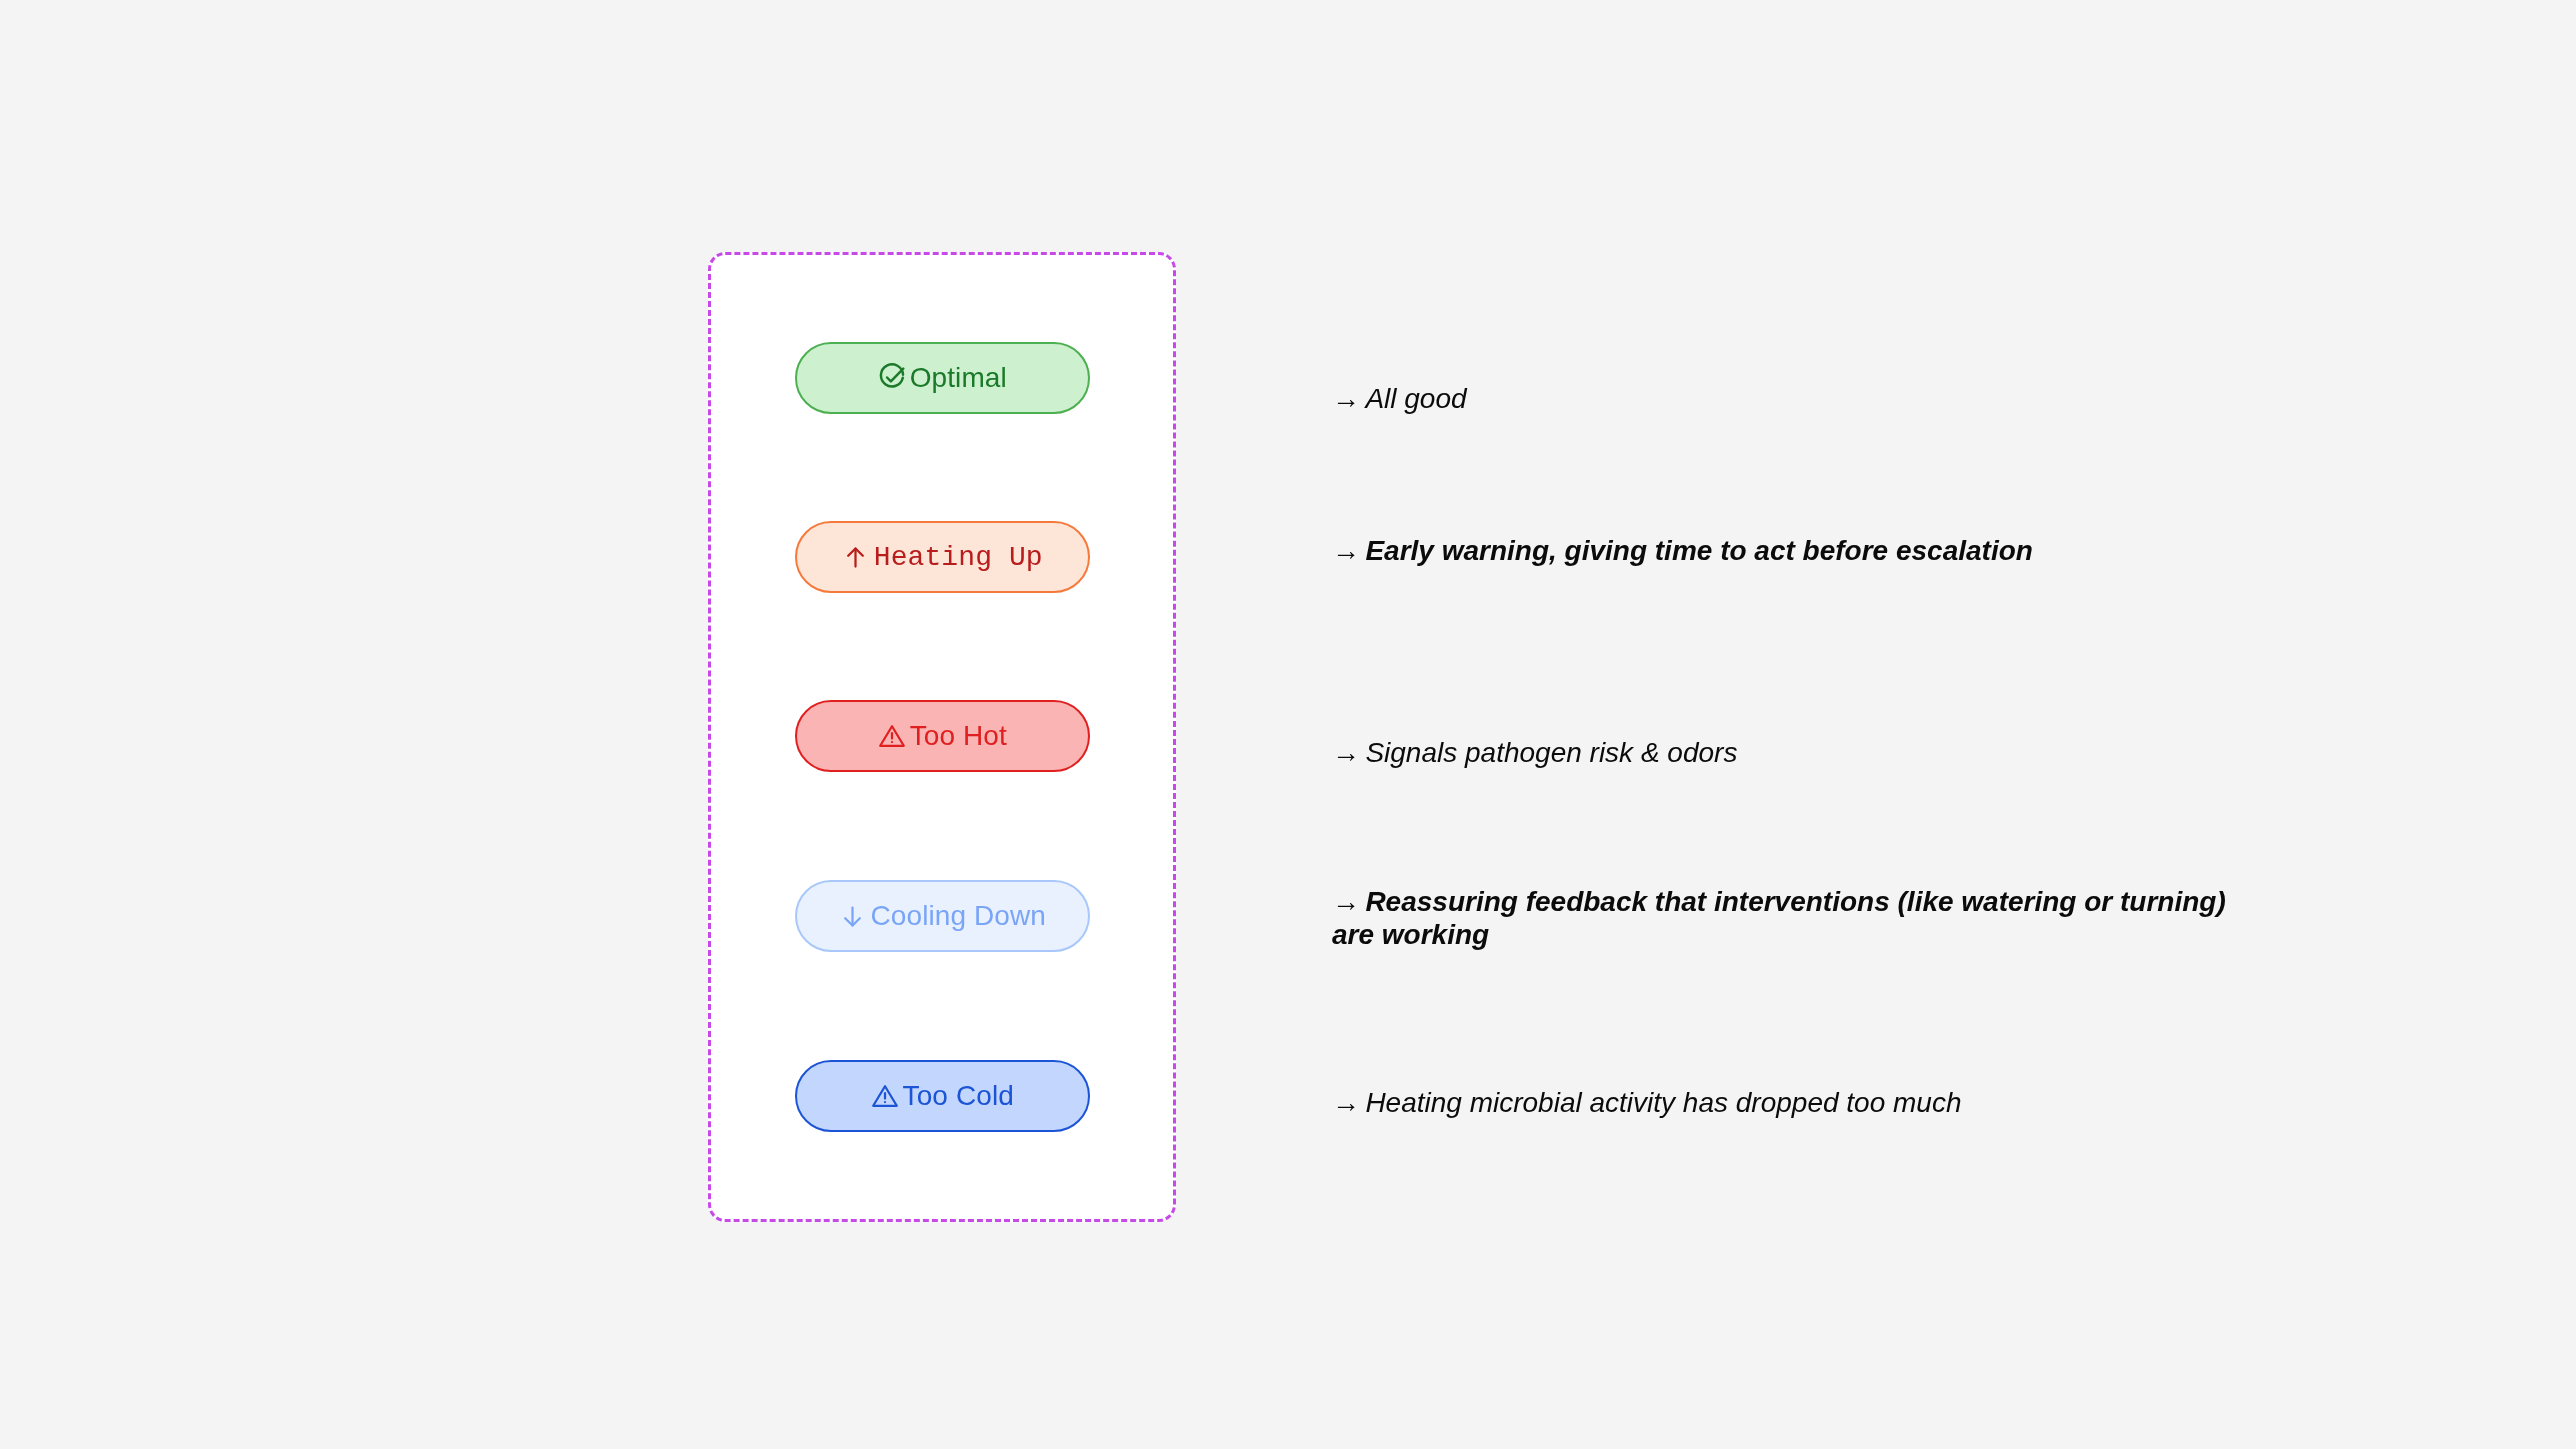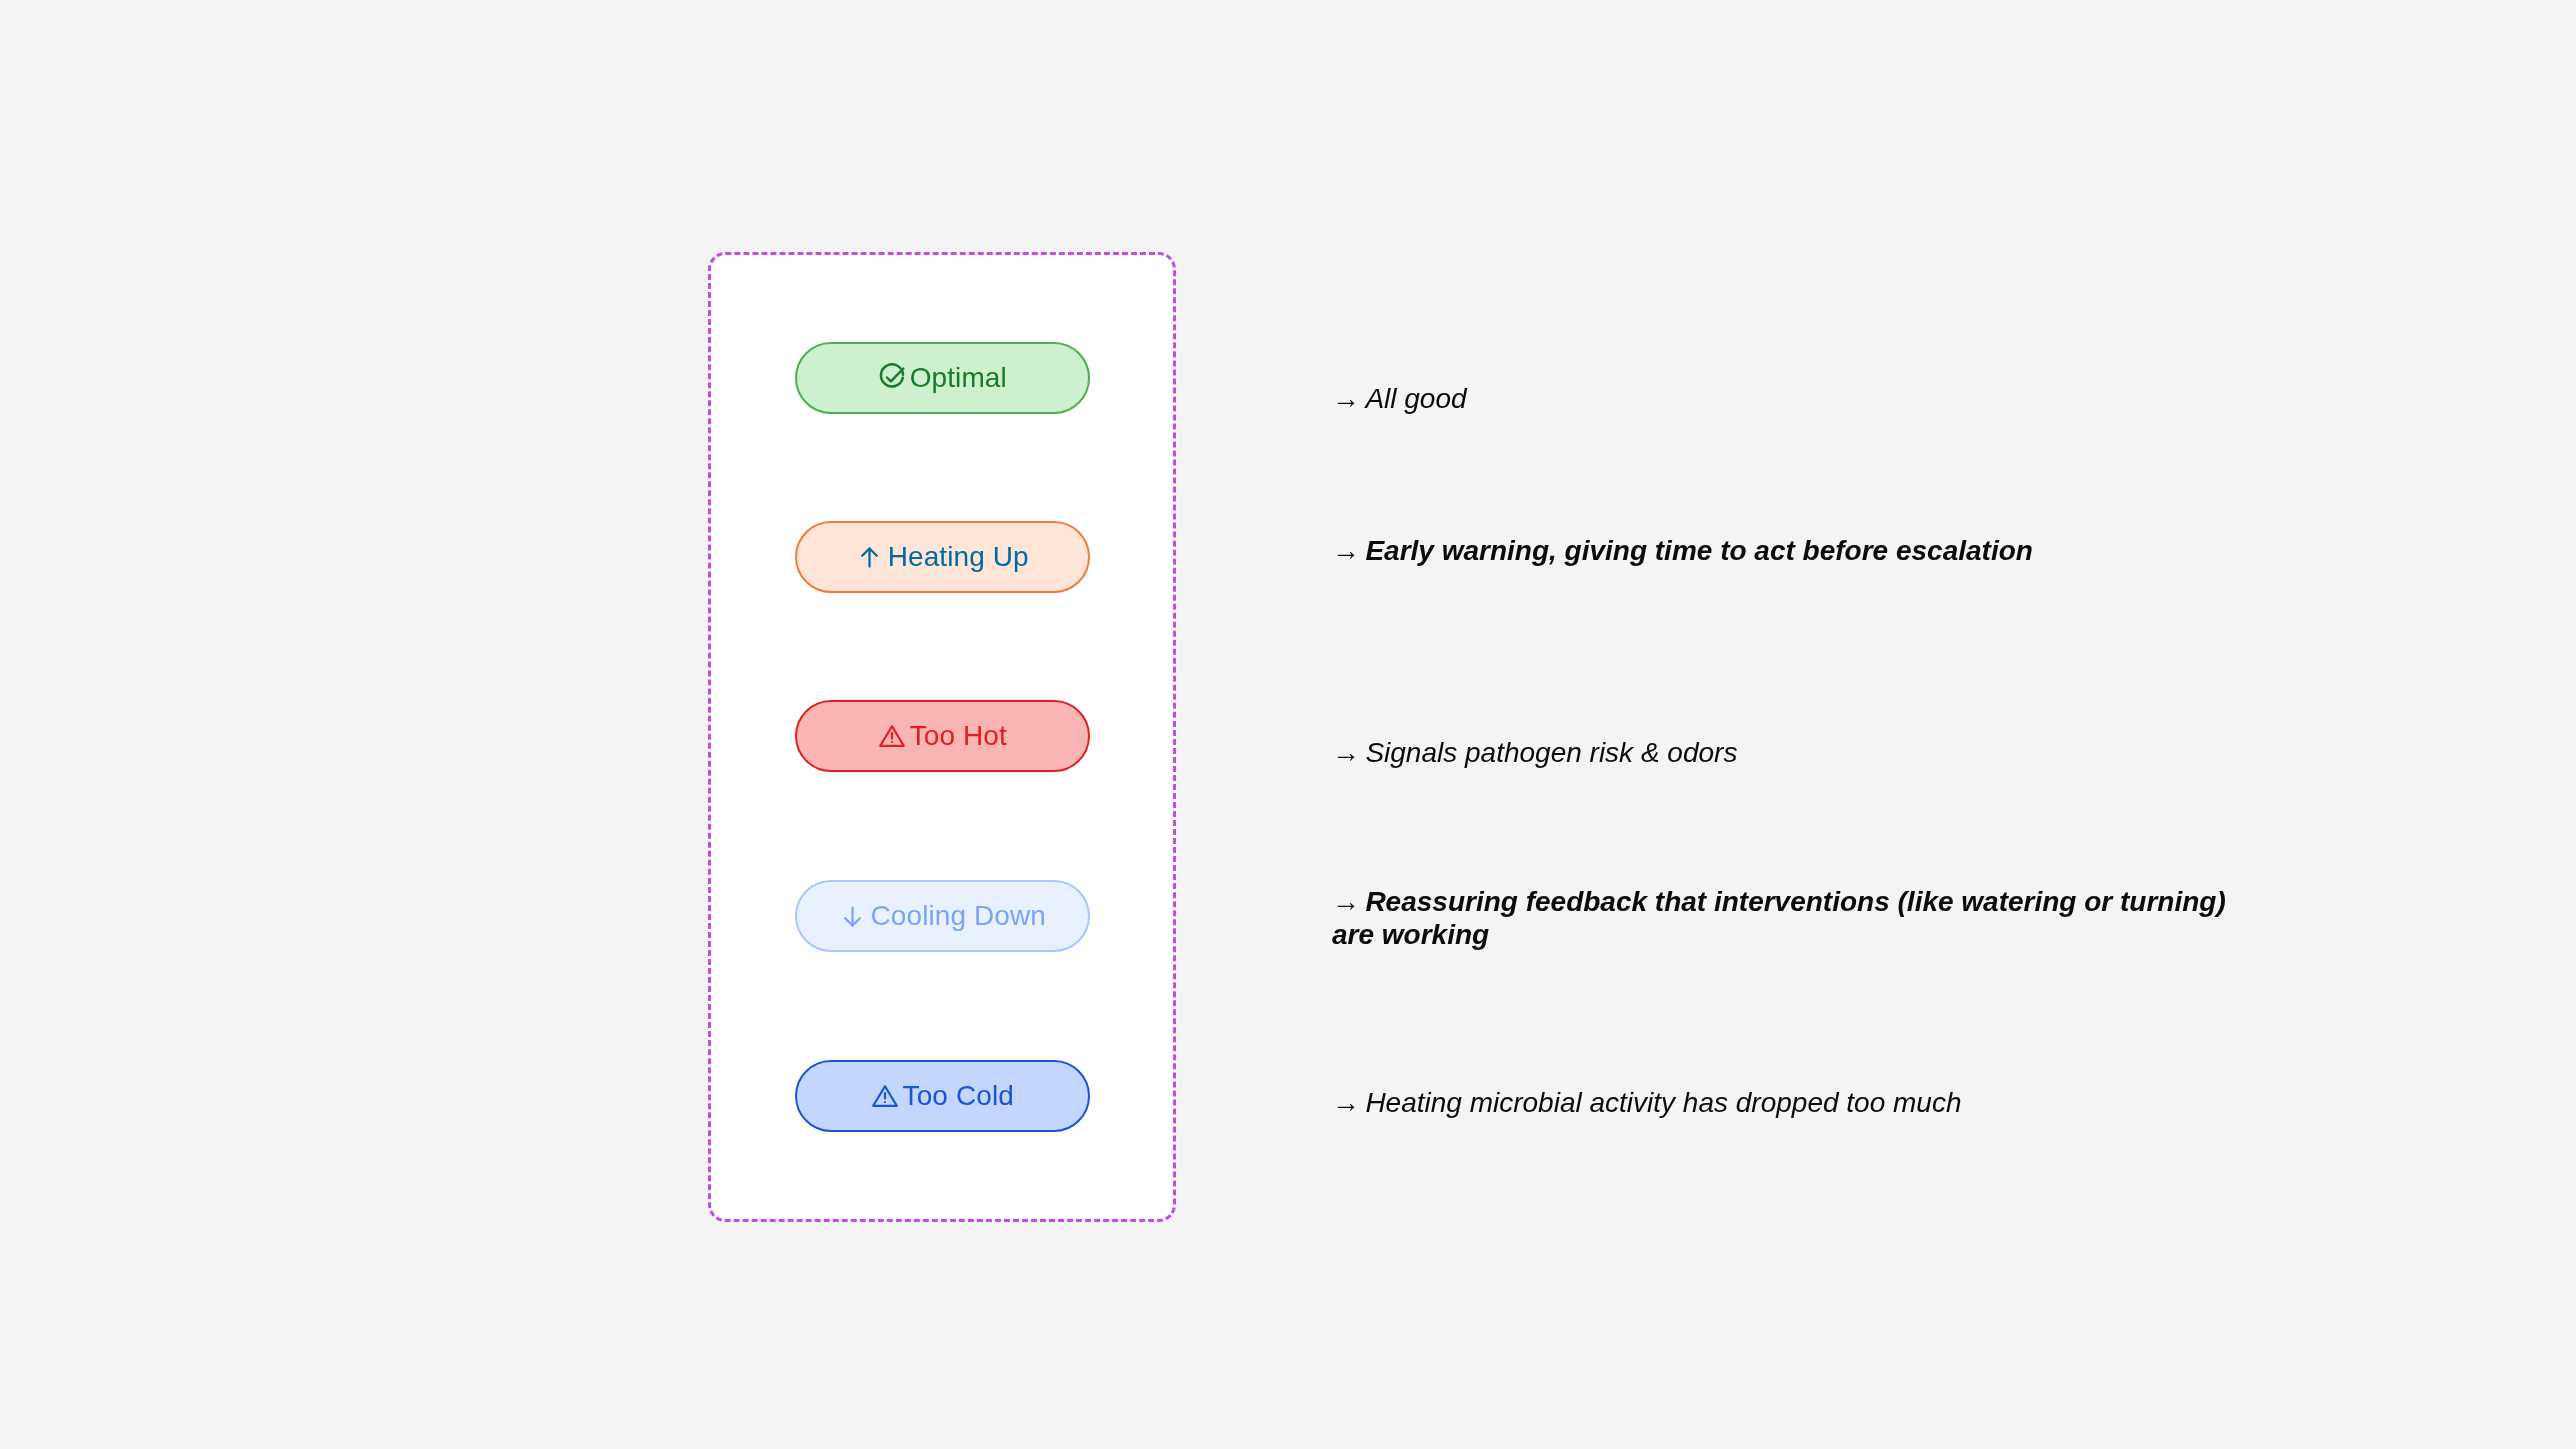--- a/index.html
+++ b/index.html
@@ -75,21 +75,21 @@
     align-items: center;
     justify-content: center;
     width: 29.5px;
     height: 29.5px;
     flex: 0 0 auto;
   }
   .pill .pill-icon svg { display: block; }
 
   
   .pill.optimal  { background:#cdf0ce; border-color:#4caf50; color:#1b7a29; }
-  .pill.heating  { background:#fde6d8; border-color:#f5793b; color:#0369a1; }
+  .pill.heating  { background:#fde6d8; border-color:#f5793b; color:#b91c1c;font-family:Liberation Mono, monospace; }
   .pill.toohot   { background:#fbb4b4; border-color:#e02020; color:#e02020; }
   .pill.cooling  { background:#e9f1fe; border-color:#a8c7fa; color:#7aa5f7; }
   .pill.toocold  { background:#c3d6fd; border-color:#1c54d6; color:#1c54d6;text-align:right; }
 
   
   #descriptions {
     position: absolute;
     left: 1332px;
     top: 264px;
     width: 939px;

